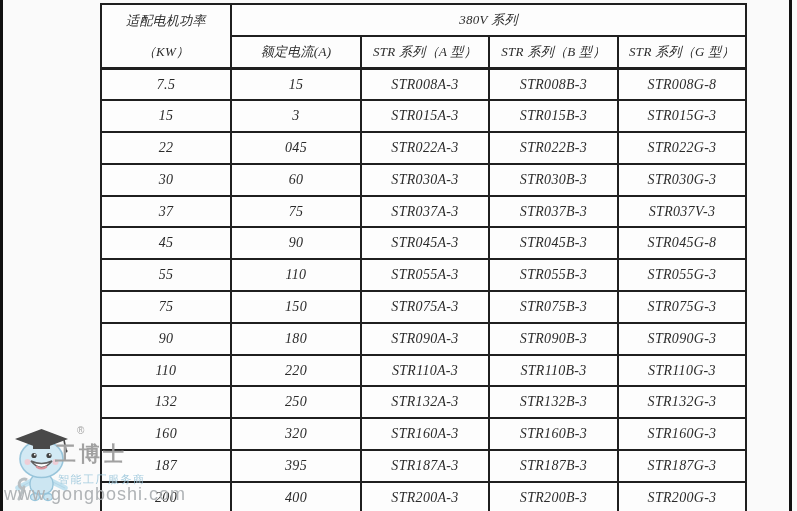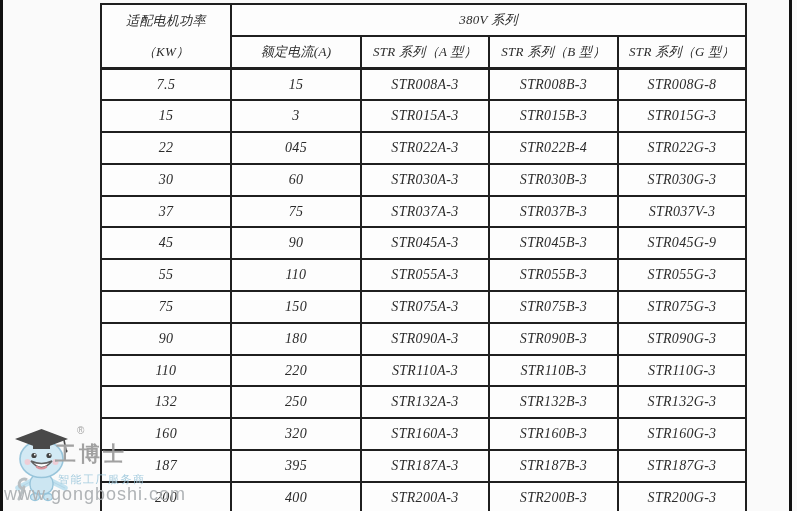--- a/index.html
+++ b/index.html
@@ -108,21 +108,21 @@
         <td>15</td>
         <td>3</td>
         <td>STR015A-3</td>
         <td>STR015B-3</td>
         <td>STR015G-3</td>
       </tr>
       <tr>
         <td>22</td>
         <td>045</td>
         <td>STR022A-3</td>
-        <td>STR022B-4</td>
+        <td>STR022B-3</td>
         <td>STR022G-3</td>
       </tr>
       <tr>
         <td>30</td>
         <td>60</td>
         <td>STR030A-3</td>
         <td>STR030B-3</td>
         <td>STR030G-3</td>
       </tr>
       <tr>
@@ -130,21 +130,21 @@
         <td>75</td>
         <td>STR037A-3</td>
         <td>STR037B-3</td>
         <td>STR037V-3</td>
       </tr>
       <tr>
         <td>45</td>
         <td>90</td>
         <td>STR045A-3</td>
         <td>STR045B-3</td>
-        <td>STR045G-9</td>
+        <td>STR045G-8</td>
       </tr>
       <tr>
         <td>55</td>
         <td>110</td>
         <td>STR055A-3</td>
         <td>STR055B-3</td>
         <td>STR055G-3</td>
       </tr>
       <tr>
         <td>75</td>

